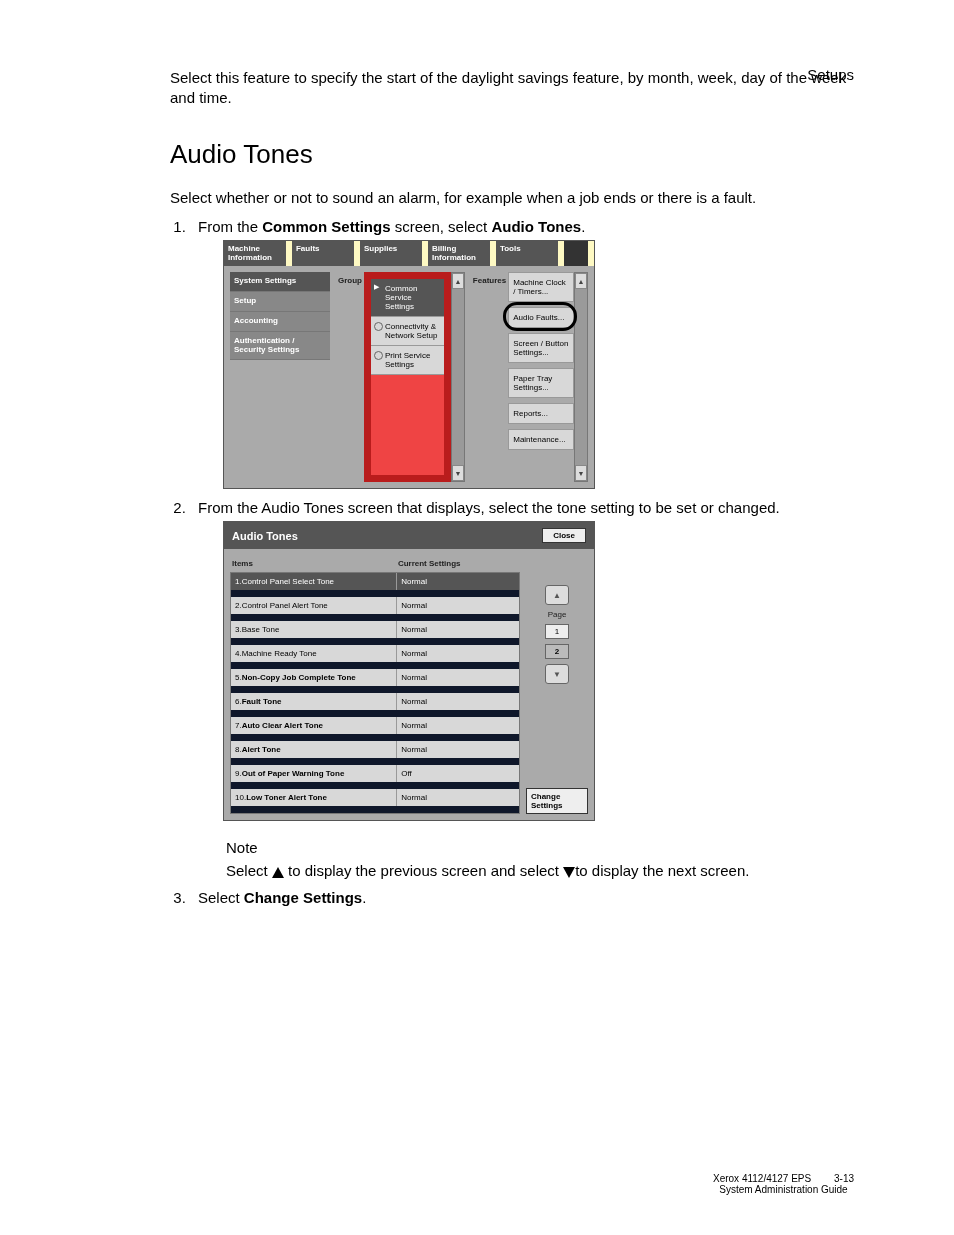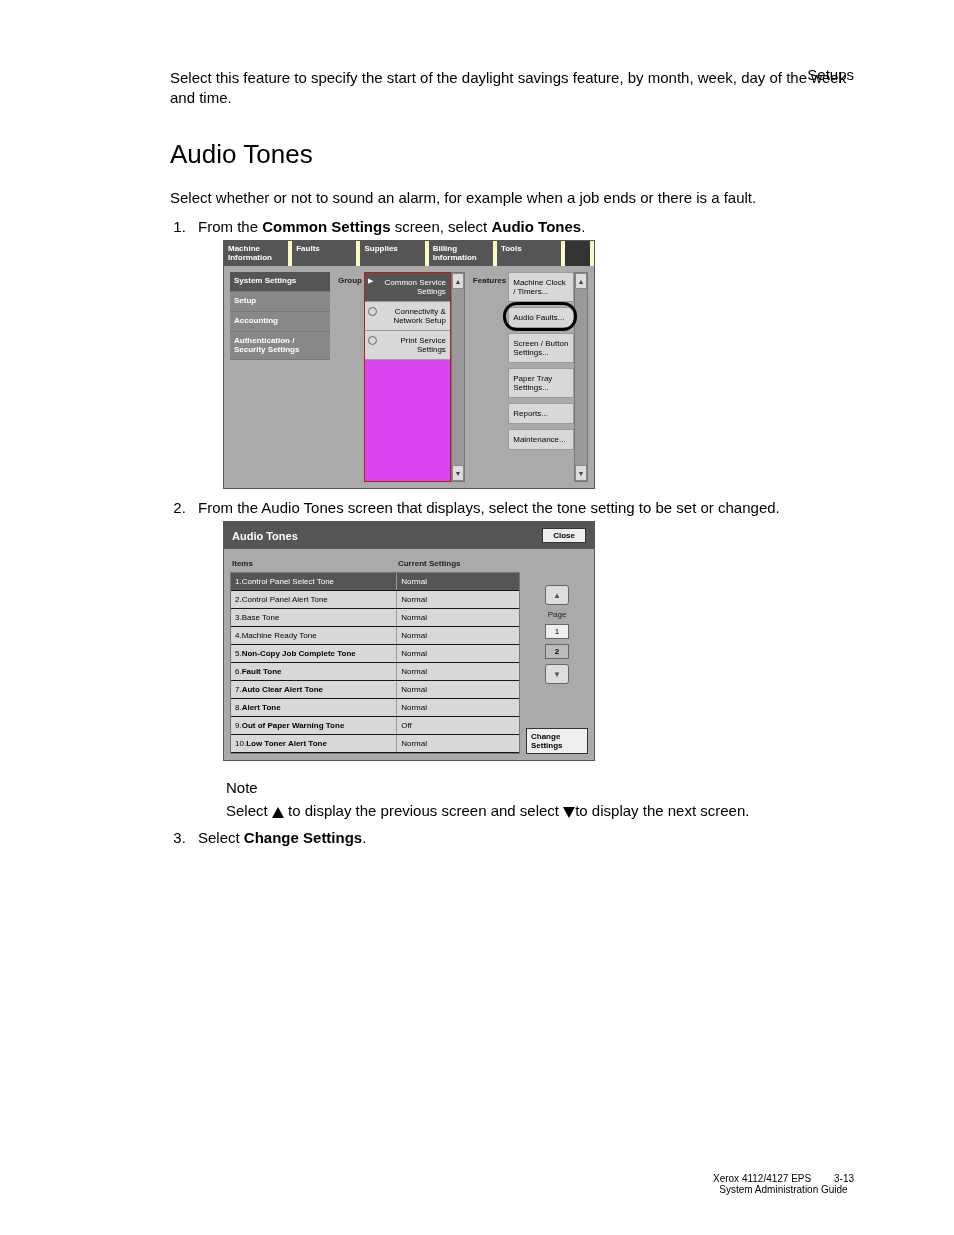--- a/index.html
+++ b/index.html
@@ -59,21 +59,21 @@
     background: #999;
   }
   .ss1-tabs {
     display: flex;
     background: #222;
     color: #fff;
   }
   .ss1-tab {
     flex: 1;
     padding: 4px 4px;
-    border-right: 4px solid #fef9c3;
+    border-right: 6px solid #fef9c3;
     background: #555;
     font-size: 8px;
     line-height: 1.1;
     font-weight: bold;
   }
   .ss1-tab.last { flex: 0.3; background:#333; }
   .ss1-body {
     display: flex;
     background: #aaa;
     padding: 6px;
@@ -100,27 +100,26 @@
     display: flex;
     flex-direction: row;
   }
   .ss1-col-header {
     color: #222;
     font-weight: bold;
     padding: 4px 2px;
     font-size: 8px;
   }
   .ss1-list {
-    background: #d946ef;
-    border: 1px solid #b91c1c;
+    background: #ef4444;
+    border: 7px solid #b91c1c;
     flex: 1;
     position: relative;
     display:flex;
     flex-direction:column;
-    text-align:right;
   }
   .ss1-list-inner{flex:1;}
   .ss1-item {
     padding: 5px 4px 5px 14px;
     border-bottom: 1px solid #999;
     background: #d8d8d8;
     position: relative;
     font-size: 8px;
   }
   .ss1-item.sel { background: #555; color: #fff; }
@@ -170,21 +169,21 @@
     background:#eee;color:#000;border:1px solid #333;padding:2px 10px;font-size:8px;font-weight:bold;
   }
   .ss2-body{
     padding:6px; display:flex; gap:6px;
   }
   .ss2-main{flex:1;}
   .ss2-headers{display:flex;font-weight:bold;padding:4px 2px;color:#222;}
   .ss2-h1{width:58%;}
   .ss2-h2{width:42%;}
   .ss2-table{border:1px solid #777;}
-  .ss2-row{display:flex;background:#d8d8d8;border-bottom:1px solid #0f172a;align-items:center;}
+  .ss2-row{display:flex;background:#d8d8d8;border-bottom:7px solid #0f172a;align-items:center;}
   .ss2-row.sel{background:#555;color:#fff;}
   .ss2-cell1{width:58%;padding:4px 4px;border-right:1px solid #999;}
   .ss2-cell2{width:42%;padding:4px 4px;}
   .ss2-side{width:62px;display:flex;flex-direction:column;align-items:center;gap:5px;padding-top:30px;}
   .ss2-arrow{width:22px;height:18px;border:1px solid #666;background:#ddd;border-radius:3px;display:flex;align-items:center;justify-content:center;font-size:8px;color:#555;}
   .ss2-pagelbl{font-size:8px;color:#222;}
   .ss2-pagebox{width:22px;border:1px solid #666;background:#eee;text-align:center;padding:2px 0;font-size:8px;}
   .ss2-pagebox.sel{background:#bbb;font-weight:bold;}
   .ss2-change{border:1px solid #333;background:#eee;padding:3px 4px;font-size:8px;font-weight:bold;margin-top:auto;}
 

